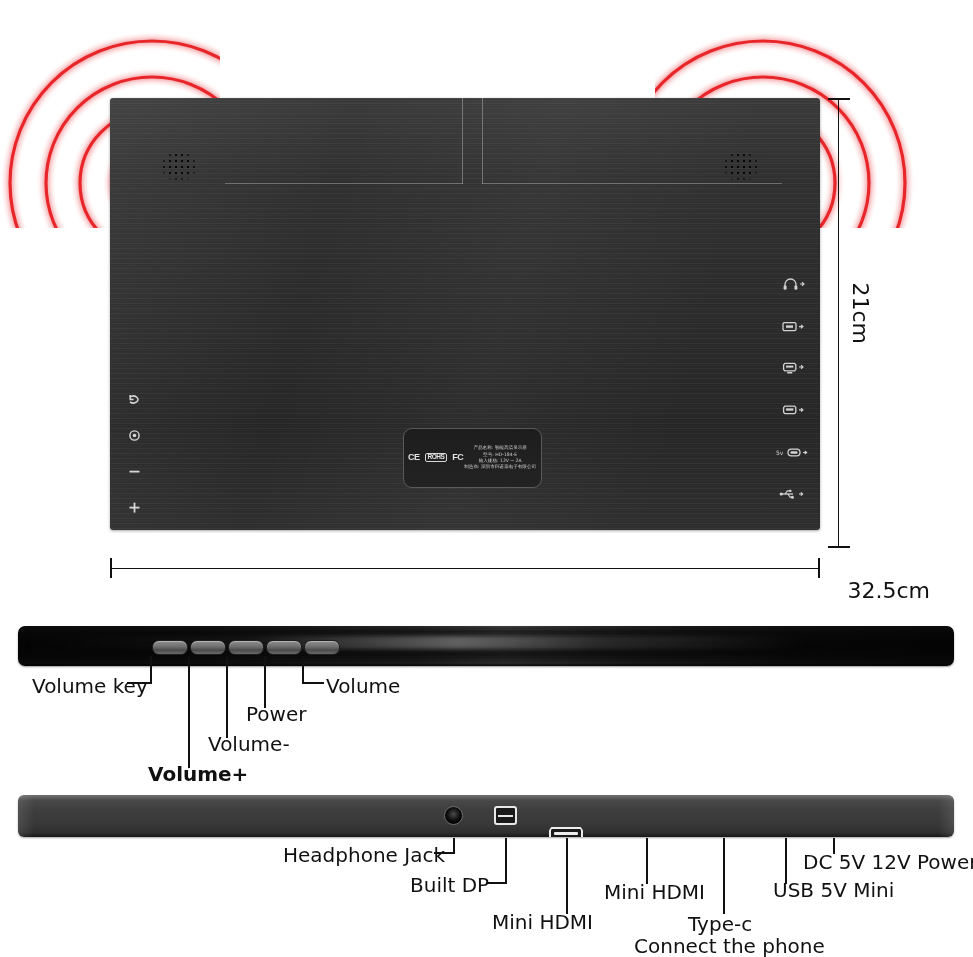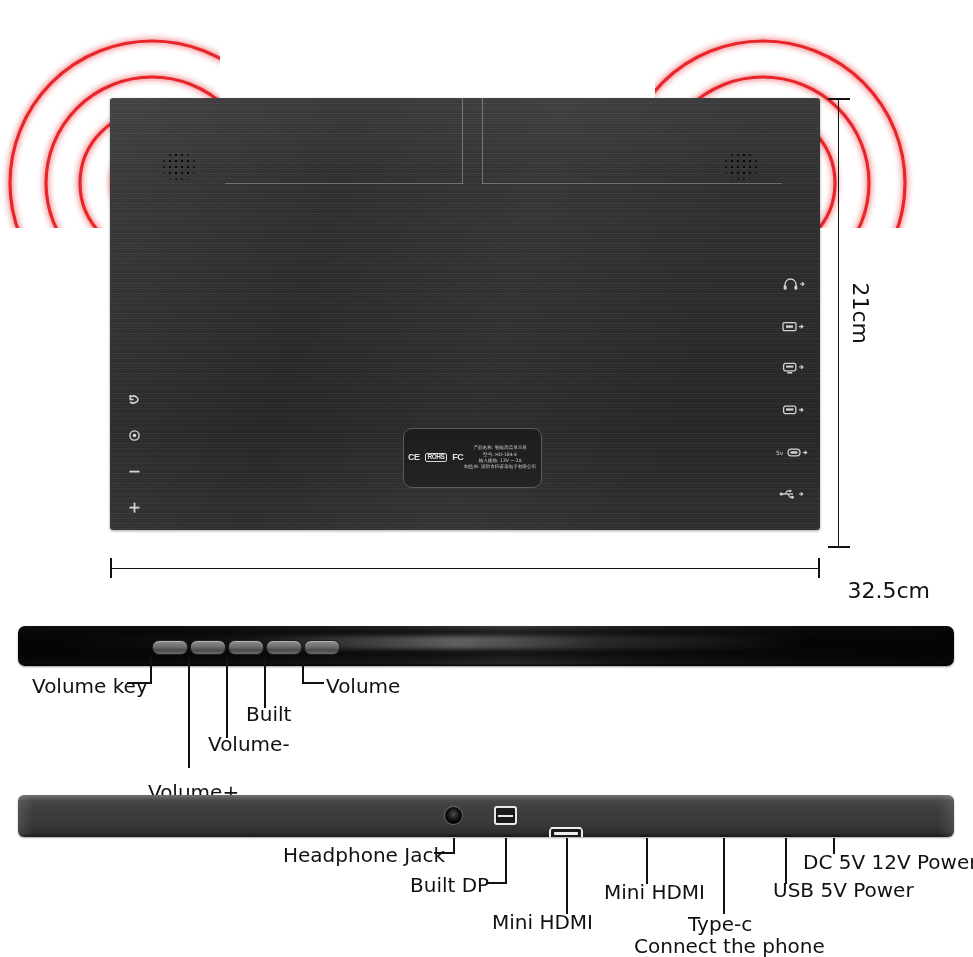--- a/index.html
+++ b/index.html
@@ -377,23 +377,23 @@
   <div class="lead lead-v" style="left:150px;top:656px;height:28px;"></div>
   <div class="lead lead-h" style="left:127px;top:682px;width:25px;"></div>
   <div class="lead lead-v" style="left:188px;top:656px;height:112px;"></div>
   <div class="lead lead-v" style="left:226px;top:656px;height:82px;"></div>
   <div class="lead lead-v" style="left:264px;top:656px;height:52px;"></div>
   <div class="lead lead-v" style="left:302px;top:656px;height:28px;"></div>
   <div class="lead lead-h" style="left:302px;top:682px;width:22px;"></div>
 
   <div class="callout" style="left:32px;top:674px;">Volume key</div>
   <div class="callout" style="left:326px;top:674px;">Volume</div>
-  <div class="callout" style="left:246px;top:702px;">Built</div>
+  <div class="callout" style="left:246px;top:702px;">Power</div>
   <div class="callout" style="left:208px;top:732px;text-align:right;">Volume-</div>
-  <div class="callout" style="left:148px;top:780px;">Volume+</div>
+  <div class="callout" style="left:148px;top:762px;font-weight:bold;">Volume+</div>
 
   <div class="portbar">
     <div class="portbar-top"></div>
     <div class="pb-end" style="left:0;"></div>
     <div class="pb-end" style="right:0;transform:scaleX(-1);"></div>
 
     <div class="port p-jack" style="left:426px;"></div>
     <div class="port p-dp" style="left:476px;"></div>
     <div class="port p-hdmi" style="left:531px;"></div>
 
@@ -408,16 +408,16 @@
   <div class="lead lead-v" style="left:723px;top:838px;height:76px;"></div>
   <div class="lead lead-v" style="left:785px;top:838px;height:46px;"></div>
   <div class="lead lead-v" style="left:833px;top:838px;height:16px;"></div>
 
   <div class="callout" style="left:283px;top:843px;">Headphone Jack</div>
   <div class="callout" style="left:410px;top:873px;">Built DP</div>
   <div class="callout" style="left:492px;top:910px;">Mini HDMI</div>
   <div class="callout" style="left:604px;top:880px;">Mini HDMI</div>
   <div class="callout" style="left:688px;top:912px;">Type-c</div>
   <div class="callout" style="left:634px;top:934px;">Connect the phone</div>
-  <div class="callout" style="left:773px;top:878px;">USB 5V Power</div>
+  <div class="callout" style="left:773px;top:878px;">USB 5V Mini</div>
   <div class="callout" style="left:803px;top:850px;">DC 5V 12V Power</div>
 
 </div>
 
 </body></html>

